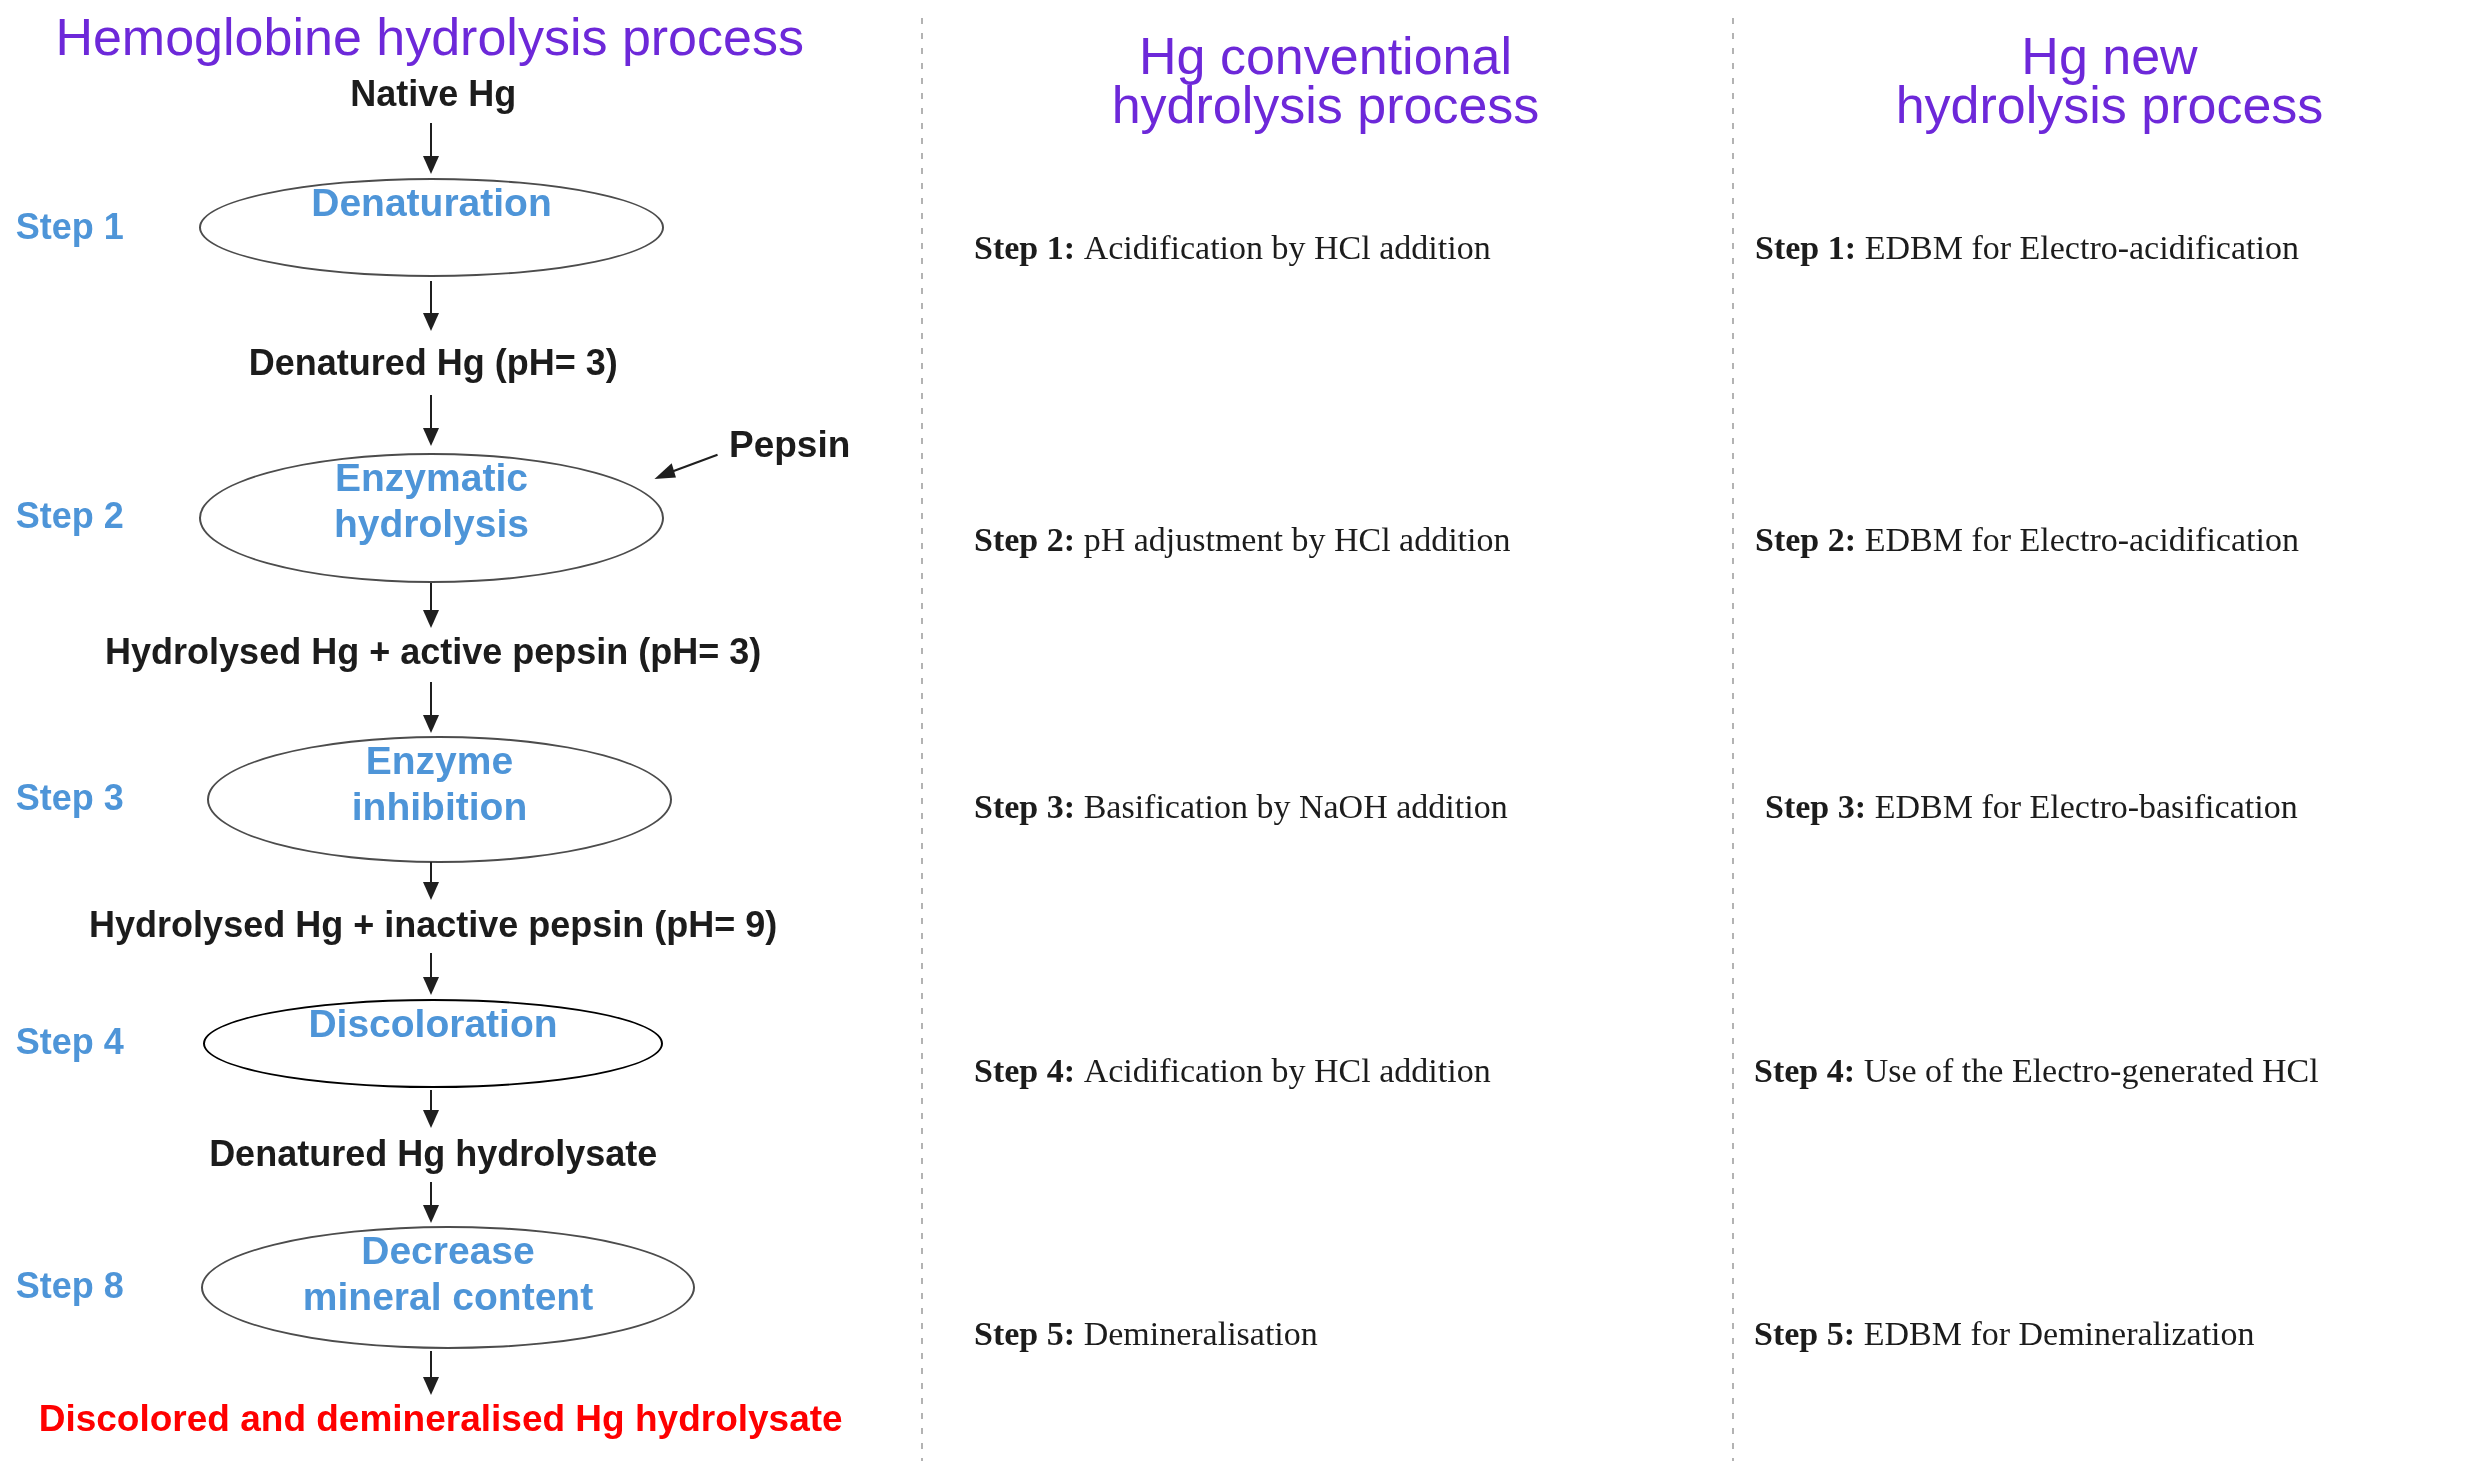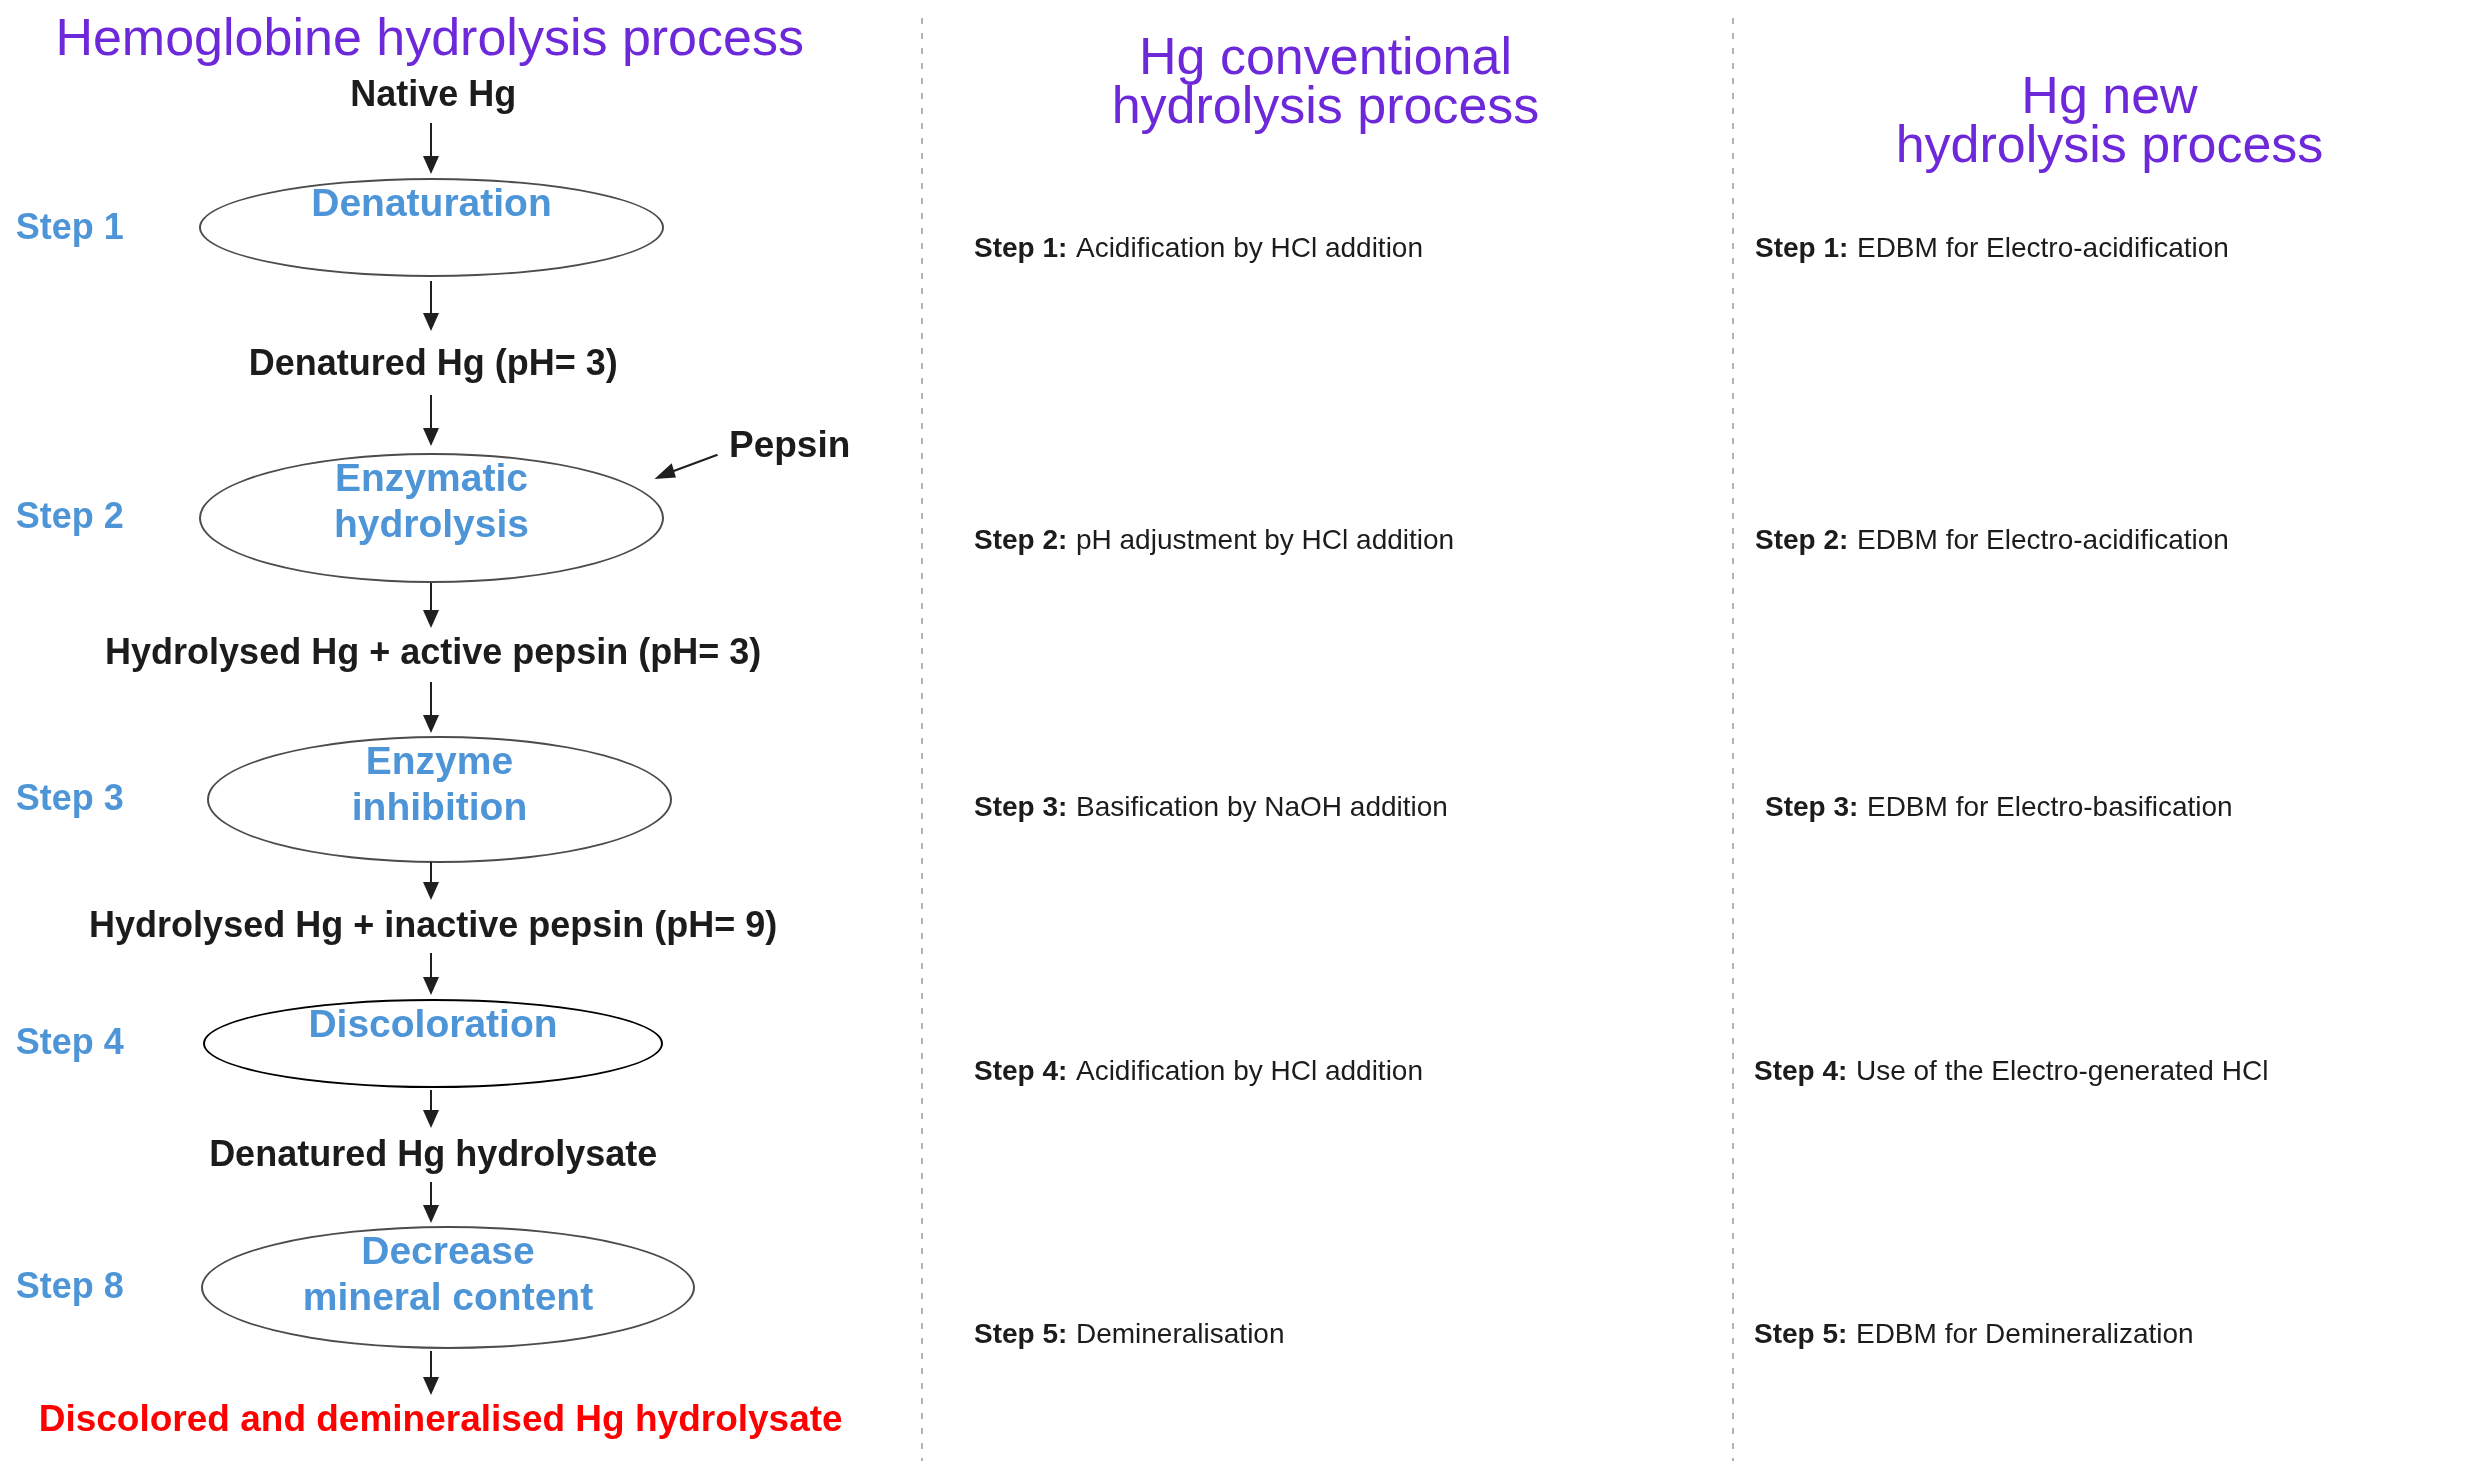--- a/index.html
+++ b/index.html
@@ -36,21 +36,21 @@
   .arr::after{
     content:"";position:absolute;top:100%;left:50%;transform:translateX(-50%);
     border:8.6px solid transparent;border-bottom:0;border-top:18.6px solid var(--arrow-black);
   }
   
   .divider{
     position:absolute;top:18px;height:1443px;width:2.1px;
     background:repeating-linear-gradient(to bottom,var(--divider-gray) 0 6.4px,transparent 6.4px 15px);
   }
   
-  .step-row{position:absolute;font-size:28px;line-height:43px;white-space:nowrap;color:var(--text-black);}
+  .step-row{position:absolute;font-size:34px;line-height:43px;white-space:nowrap;color:var(--text-black);font-family:Liberation Serif, serif;}
   .step-row .num{font-weight:bold;margin-right:8.6px;}
   .pepsin-svg{position:absolute;left:643px;top:443px;}
 </style>
 </head>
 <body>
 
 <div class="canvas">
 
   <div class="ctr col-title" style="left:7.2px;top:13px;width:845px;">Hemoglobine hydrolysis process</div>
 
@@ -131,21 +131,21 @@
   <div class="step-row" style="left:974px;top:785px;">
     <span class="num">Step 3:</span><span>Basification by NaOH addition</span>
   </div>
   <div class="step-row" style="left:974px;top:1049px;">
     <span class="num">Step 4:</span><span>Acidification by HCl addition</span>
   </div>
   <div class="step-row" style="left:974px;top:1312px;">
     <span class="num">Step 5:</span><span>Demineralisation</span>
   </div>
 
-  <div class="ctr col-title" style="left:1769px;top:32px;width:681px;margin-top:39px;">Hg new<br>hydrolysis process</div>
+  <div class="ctr col-title" style="left:1769px;top:32px;width:681px;">Hg new<br>hydrolysis process</div>
 
   <div class="step-row" style="left:1755px;top:226px;">
     <span class="num">Step 1:</span><span>EDBM for Electro-acidification</span>
   </div>
   <div class="step-row" style="left:1755px;top:518px;">
     <span class="num">Step 2:</span><span>EDBM for Electro-acidification</span>
   </div>
   <div class="step-row" style="left:1765px;top:785px;">
     <span class="num">Step 3:</span><span>EDBM for Electro-basification</span>
   </div>

